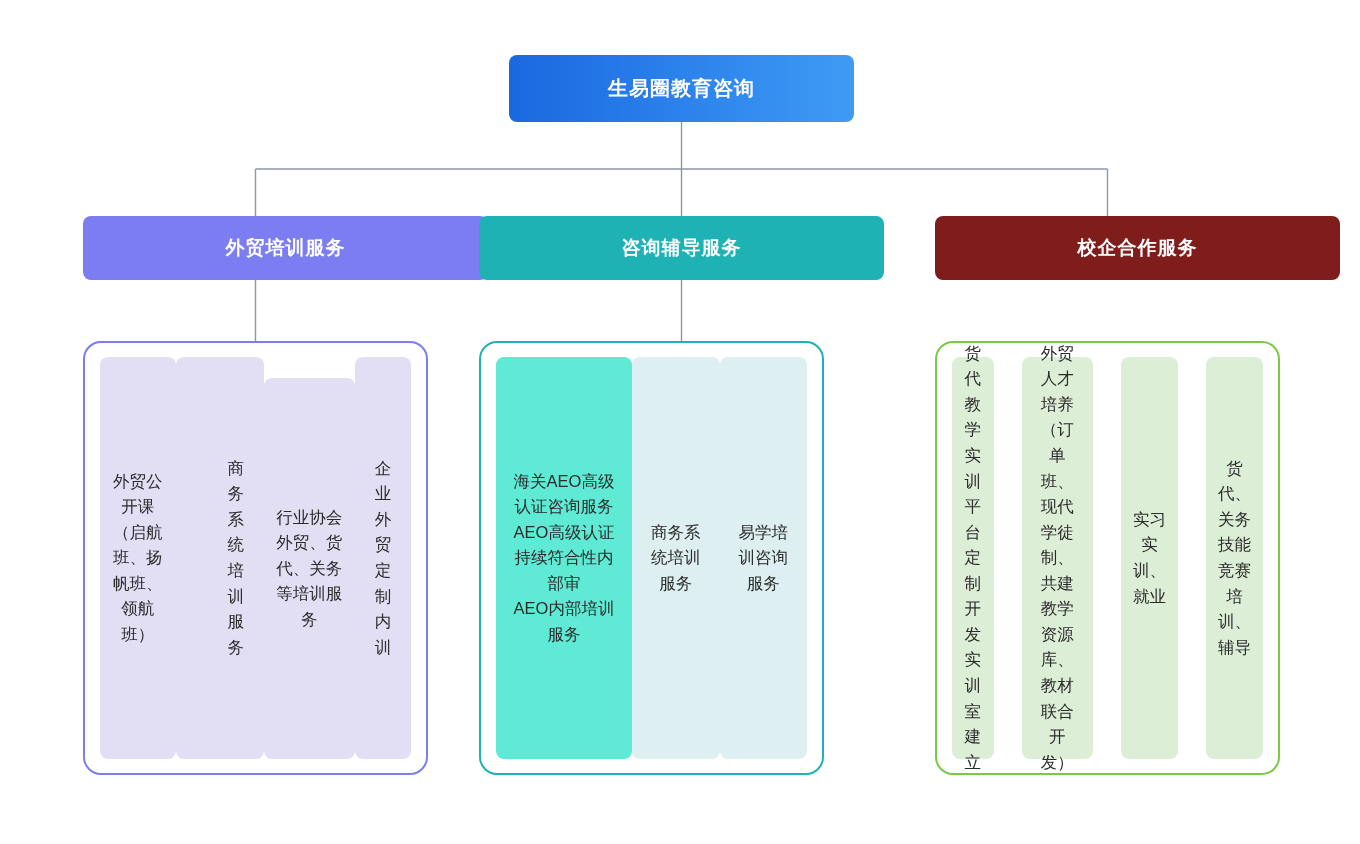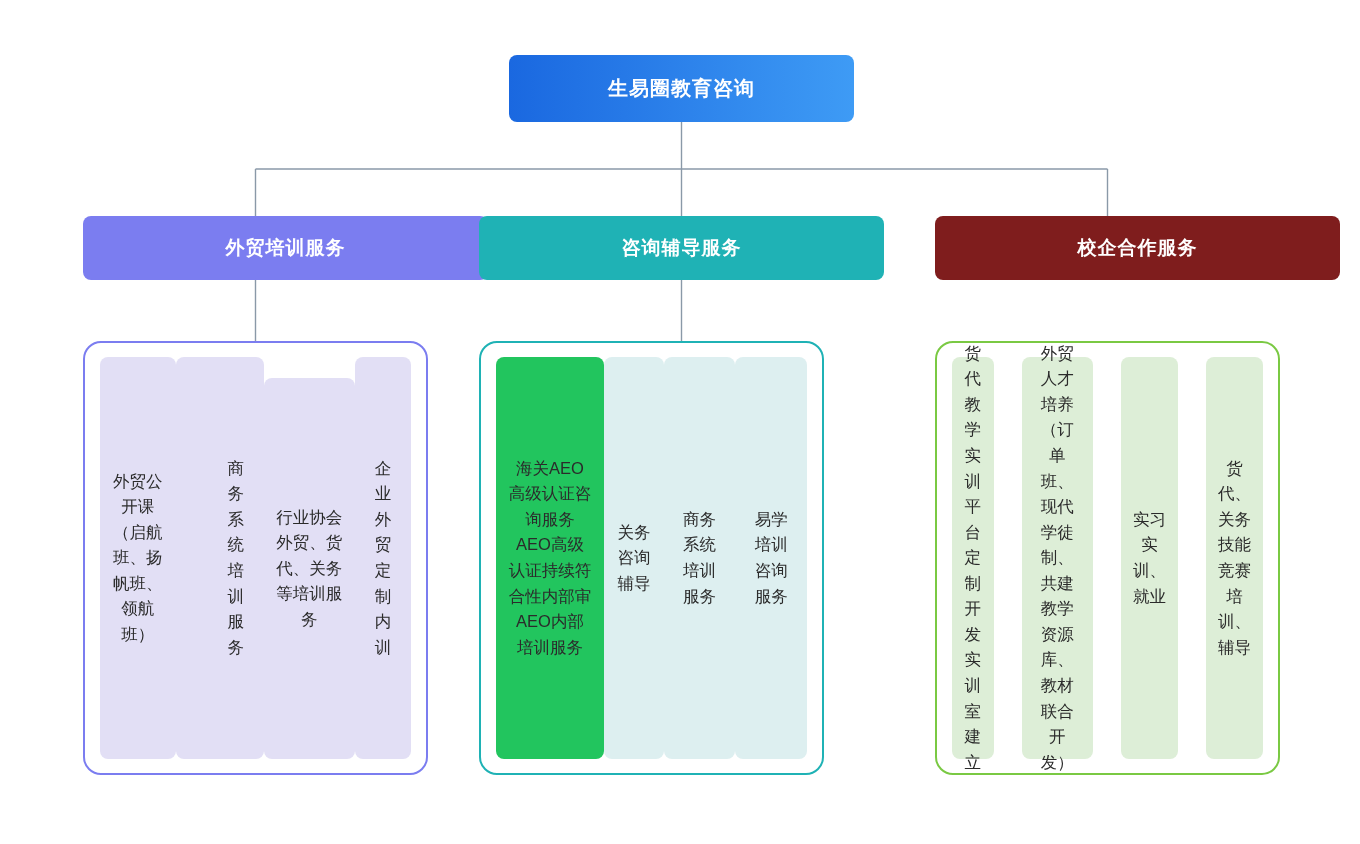--- a/index.html
+++ b/index.html
@@ -138,27 +138,24 @@
           <span class="card-text">企业外贸定制内训</span>
         </div>
     </div>
   </div>
 
   <div class="column col-2">
     <div class="category-header" style="background: rgb(31, 178, 181);">
       <span>咨询辅导服务</span>
     </div>
     <div class="group-box" style="border-color: rgb(31, 178, 181);">
-      <div class="item-card" style="background: #22c55e;">
+      <div class="item-card" style="background: #5eead4;">
           <span class="card-text">海关AEO高级认证咨询服务
 AEO高级认证持续符合性内部审
 AEO内部培训服务</span>
-        </div>
-      <div class="item-card" style="background: rgb(221, 239, 240);">
-          <span class="card-text">关务咨询辅导</span>
         </div>
       <div class="item-card" style="background: rgb(221, 239, 240);">
           <span class="card-text">商务系统培训服务</span>
         </div>
       <div class="item-card" style="background: rgb(221, 239, 240);">
           <span class="card-text">易学培训咨询服务</span>
         </div>
     </div>
   </div>
 

